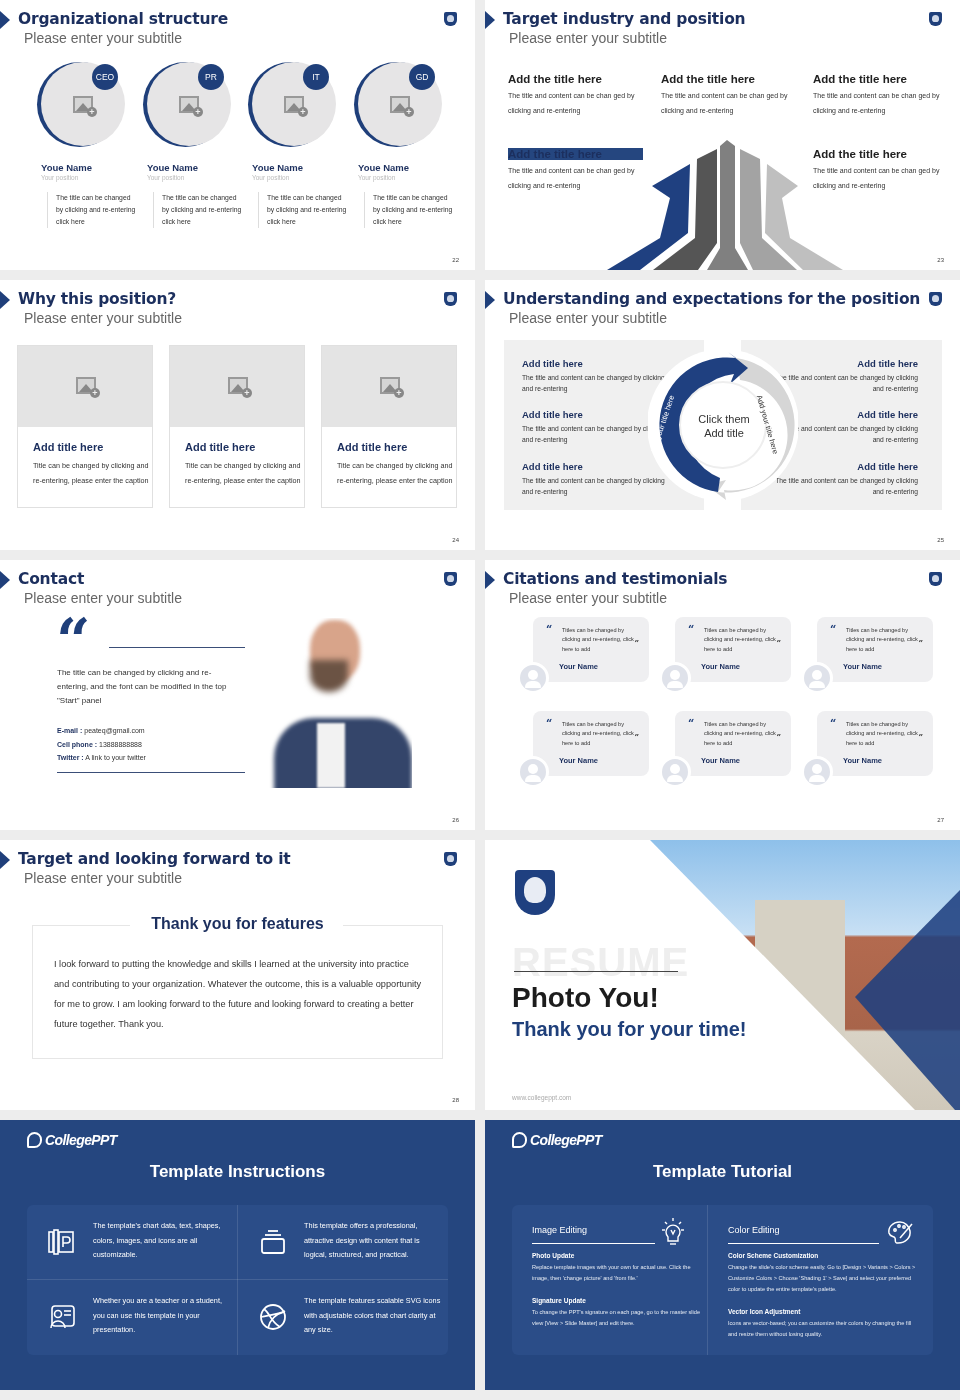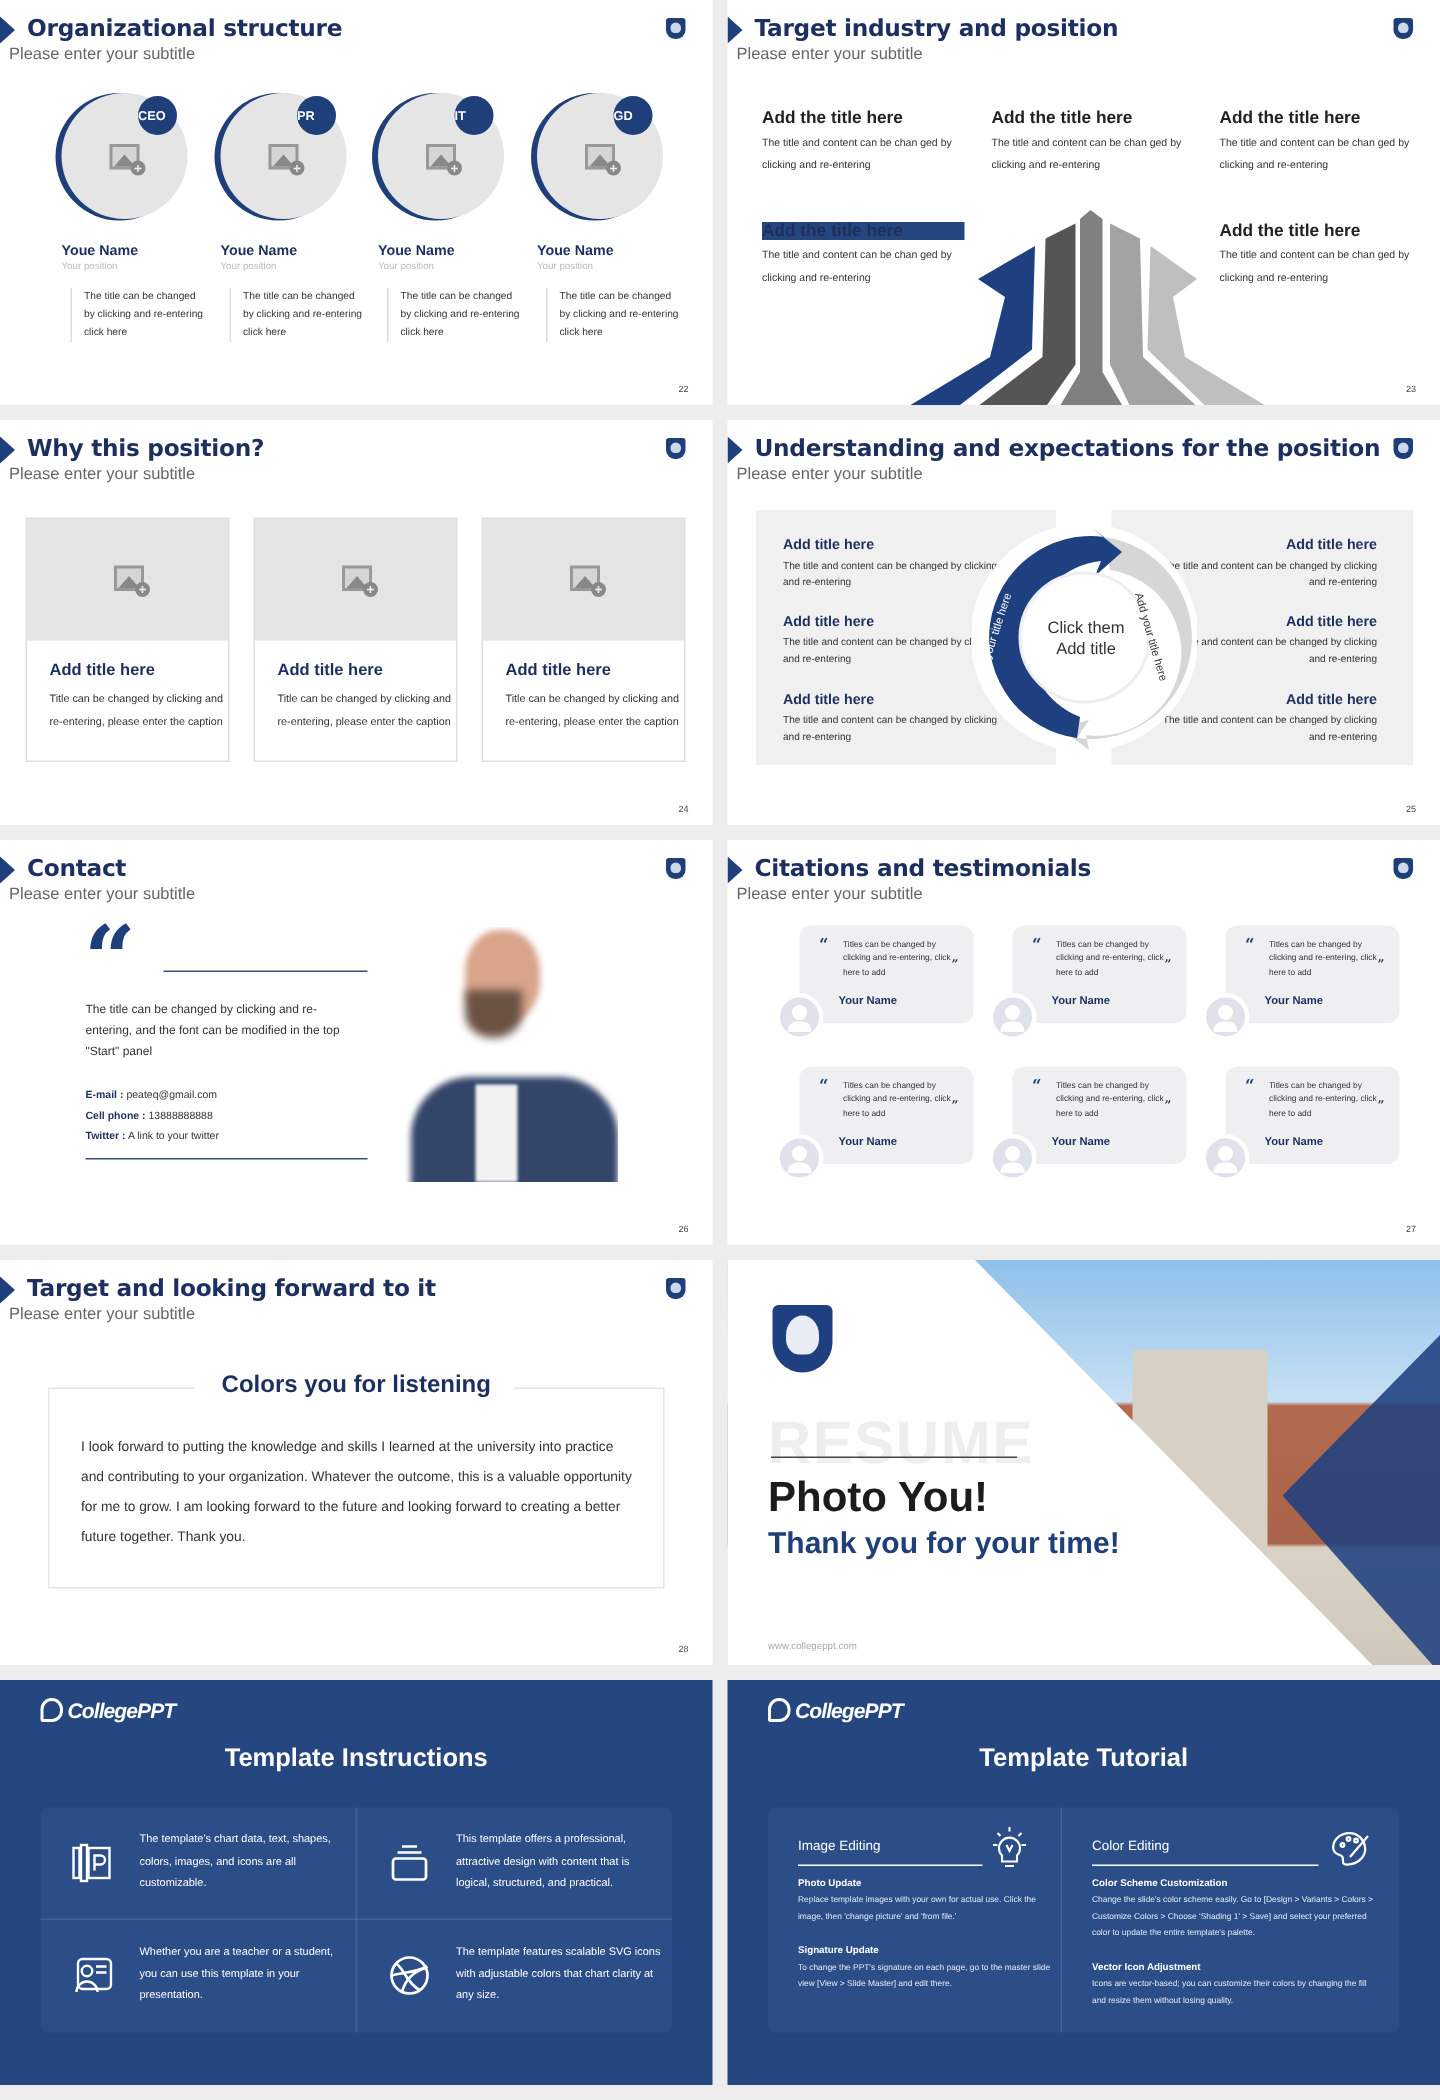--- a/index.html
+++ b/index.html
@@ -3,31 +3,31 @@
 <meta charset="utf-8">
 <style>
   * { box-sizing: border-box; margin: 0; padding: 0; }
   html, body { width: 960px; height: 1400px; background: #ededed; overflow: hidden; }
   body { position: relative; font-family: "Liberation Sans", sans-serif; color: #333; }
   .slide { position: absolute; width: 475px; height: 270px; background: #fff; overflow: hidden; }
   .col0 { left: 0; } .col1 { left: 485px; }
   .row0 { top: 0; } .row1 { top: 280px; } .row2 { top: 560px; } .row3 { top: 840px; } .row4 { top: 1120px; }
   .tri { position: absolute; left: 0; top: 11px; width: 0; height: 0; border-top: 9px solid transparent; border-bottom: 9px solid transparent; border-left: 10px solid #1f3f7a; }
   .stitle { position: absolute; left: 18px; top: 10px; font-family: "DejaVu Sans", sans-serif; font-weight: bold; font-size: 15.5px; color: #1c2f5e; letter-spacing: -0.2px; }
-  .ssub { position: absolute; left: 6px; top: 30px; font-size: 11px; color: #666; }
+  .ssub { position: absolute; left: 24px; top: 30px; font-size: 14px; color: #666; }
   .logo { position: absolute; right: 18px; top: 12px; width: 13px; height: 14px; background: #1f3f7a; border-radius: 2px 2px 6px 6px; }
   .logo::after { content: ""; position: absolute; left: 3px; top: 3px; width: 7px; height: 7px; background: #cfd8e8; border-radius: 50% 50% 40% 40%; }
   .pnum { position: absolute; right: 16px; bottom: 7px; font-size: 6px; color: #444; }
   .navy { color: #1c2f5e; }
 
   
   .org { position: absolute; top: 62px; width: 96px; }
   .org .ring { position: absolute; left: 0; top: 0; width: 85px; height: 85px; border-radius: 50%; background: #1f3f7a; }
   .org .circ { position: absolute; left: 4px; top: 0; width: 84px; height: 84px; border-radius: 50%; background: #e6e5e6; }
-  .org .badge { position: absolute; left: 55px; top: 2px; width: 26px; height: 26px; border-radius: 50%; background: #1f3f7a; color: #fff; font-size: 8.5px; font-weight: bold; text-align: left; line-height: 26px; }
+  .org .badge { position: absolute; left: 55px; top: 2px; width: 26px; height: 26px; border-radius: 50%; background: #1f3f7a; color: #fff; font-size: 8.5px; font-weight: normal; text-align: center; line-height: 26px; }
   .imgph { position: absolute; width: 20px; height: 17px; border: 2px solid #999; background: #d5d5d5; }
   .imgph::before { content: ""; position: absolute; left: 1px; bottom: 0; width: 0; height: 0; border-left: 7px solid transparent; border-right: 7px solid transparent; border-bottom: 8px solid #888; }
   .imgph::after { content: "+"; position: absolute; right: -6px; bottom: -6px; width: 10px; height: 10px; border-radius: 50%; background: #888; color: #eee; font-size: 9px; line-height: 10px; text-align: center; font-weight: bold; }
   .org .name { position: absolute; left: 4px; top: 100px; font-size: 9.5px; font-weight: bold; color: #1c2f5e; white-space: nowrap; }
   .org .pos { position: absolute; left: 4px; top: 112px; font-size: 6.5px; color: #bbb; }
   .org .desc { position: absolute; left: 10px; top: 130px; width: 92px; border-left: 1px solid #ddd; padding-left: 8px; font-size: 6.8px; color: #333; line-height: 12px; }
 
   
   .tblock { position: absolute; width: 135px; }
   .tblock .h { font-size: 11.5px; font-weight: bold; color: #222; }
@@ -324,21 +324,21 @@
 
 <div class="slide col0 row3">
   <div class="tri"></div>
   <div class="stitle">Target and looking forward to it</div>
   <div class="ssub">Please enter your subtitle</div>
   <div class="logo"></div>
 
   <div style="position:absolute;left:32px;top:85px;width:411px;height:134px;border:1px solid #e6e6e6;border-top:none;background:#fff"></div>
   <div style="position:absolute;left:32px;top:85px;width:98px;height:1px;background:#e6e6e6"></div>
   <div style="position:absolute;left:343px;top:85px;width:100px;height:1px;background:#e6e6e6"></div>
-  <div style="position:absolute;left:0;width:475px;top:75px;text-align:center;font-size:16px;font-weight:bold;color:#1c2f5e">Colors you for listening</div>
+  <div style="position:absolute;left:0;width:475px;top:75px;text-align:center;font-size:16px;font-weight:bold;color:#1c2f5e">Thank you for features</div>
   <div style="position:absolute;left:54px;top:114px;width:370px;font-size:9.2px;line-height:20px;color:#333">I look forward to putting the knowledge and skills I learned at the university into practice and contributing to your organization. Whatever the outcome, this is a valuable opportunity for me to grow. I am looking forward to the future and looking forward to creating a better future together. Thank you.</div>
   <div class="pnum">28</div>
 </div>
 
 <div class="slide col1 row3">
   <div style="position:absolute;inset:0;background:linear-gradient(180deg,#8ec0ea 0%,#c8e0f4 35%,#b36a4f 36%,#a8644a 70%,#d9d3c6 71%,#cfc8ba 100%)"></div>
   <div style="position:absolute;left:270px;top:60px;width:90px;height:140px;background:#d6d1c4"></div>
   <div style="position:absolute;left:0;top:0;width:475px;height:270px;background:#fff;clip-path:polygon(0 0,165px 0,430px 270px,0 270px)"></div>
   <div style="position:absolute;left:0;top:0;width:475px;height:270px;background:rgba(31,64,128,0.88);clip-path:polygon(475px 50px,475px 270px,470px 270px,370px 157px)"></div>
   <div style="position:absolute;left:30px;top:30px;width:40px;height:45px;background:#1f4080;border-radius:4px 4px 20px 20px">

